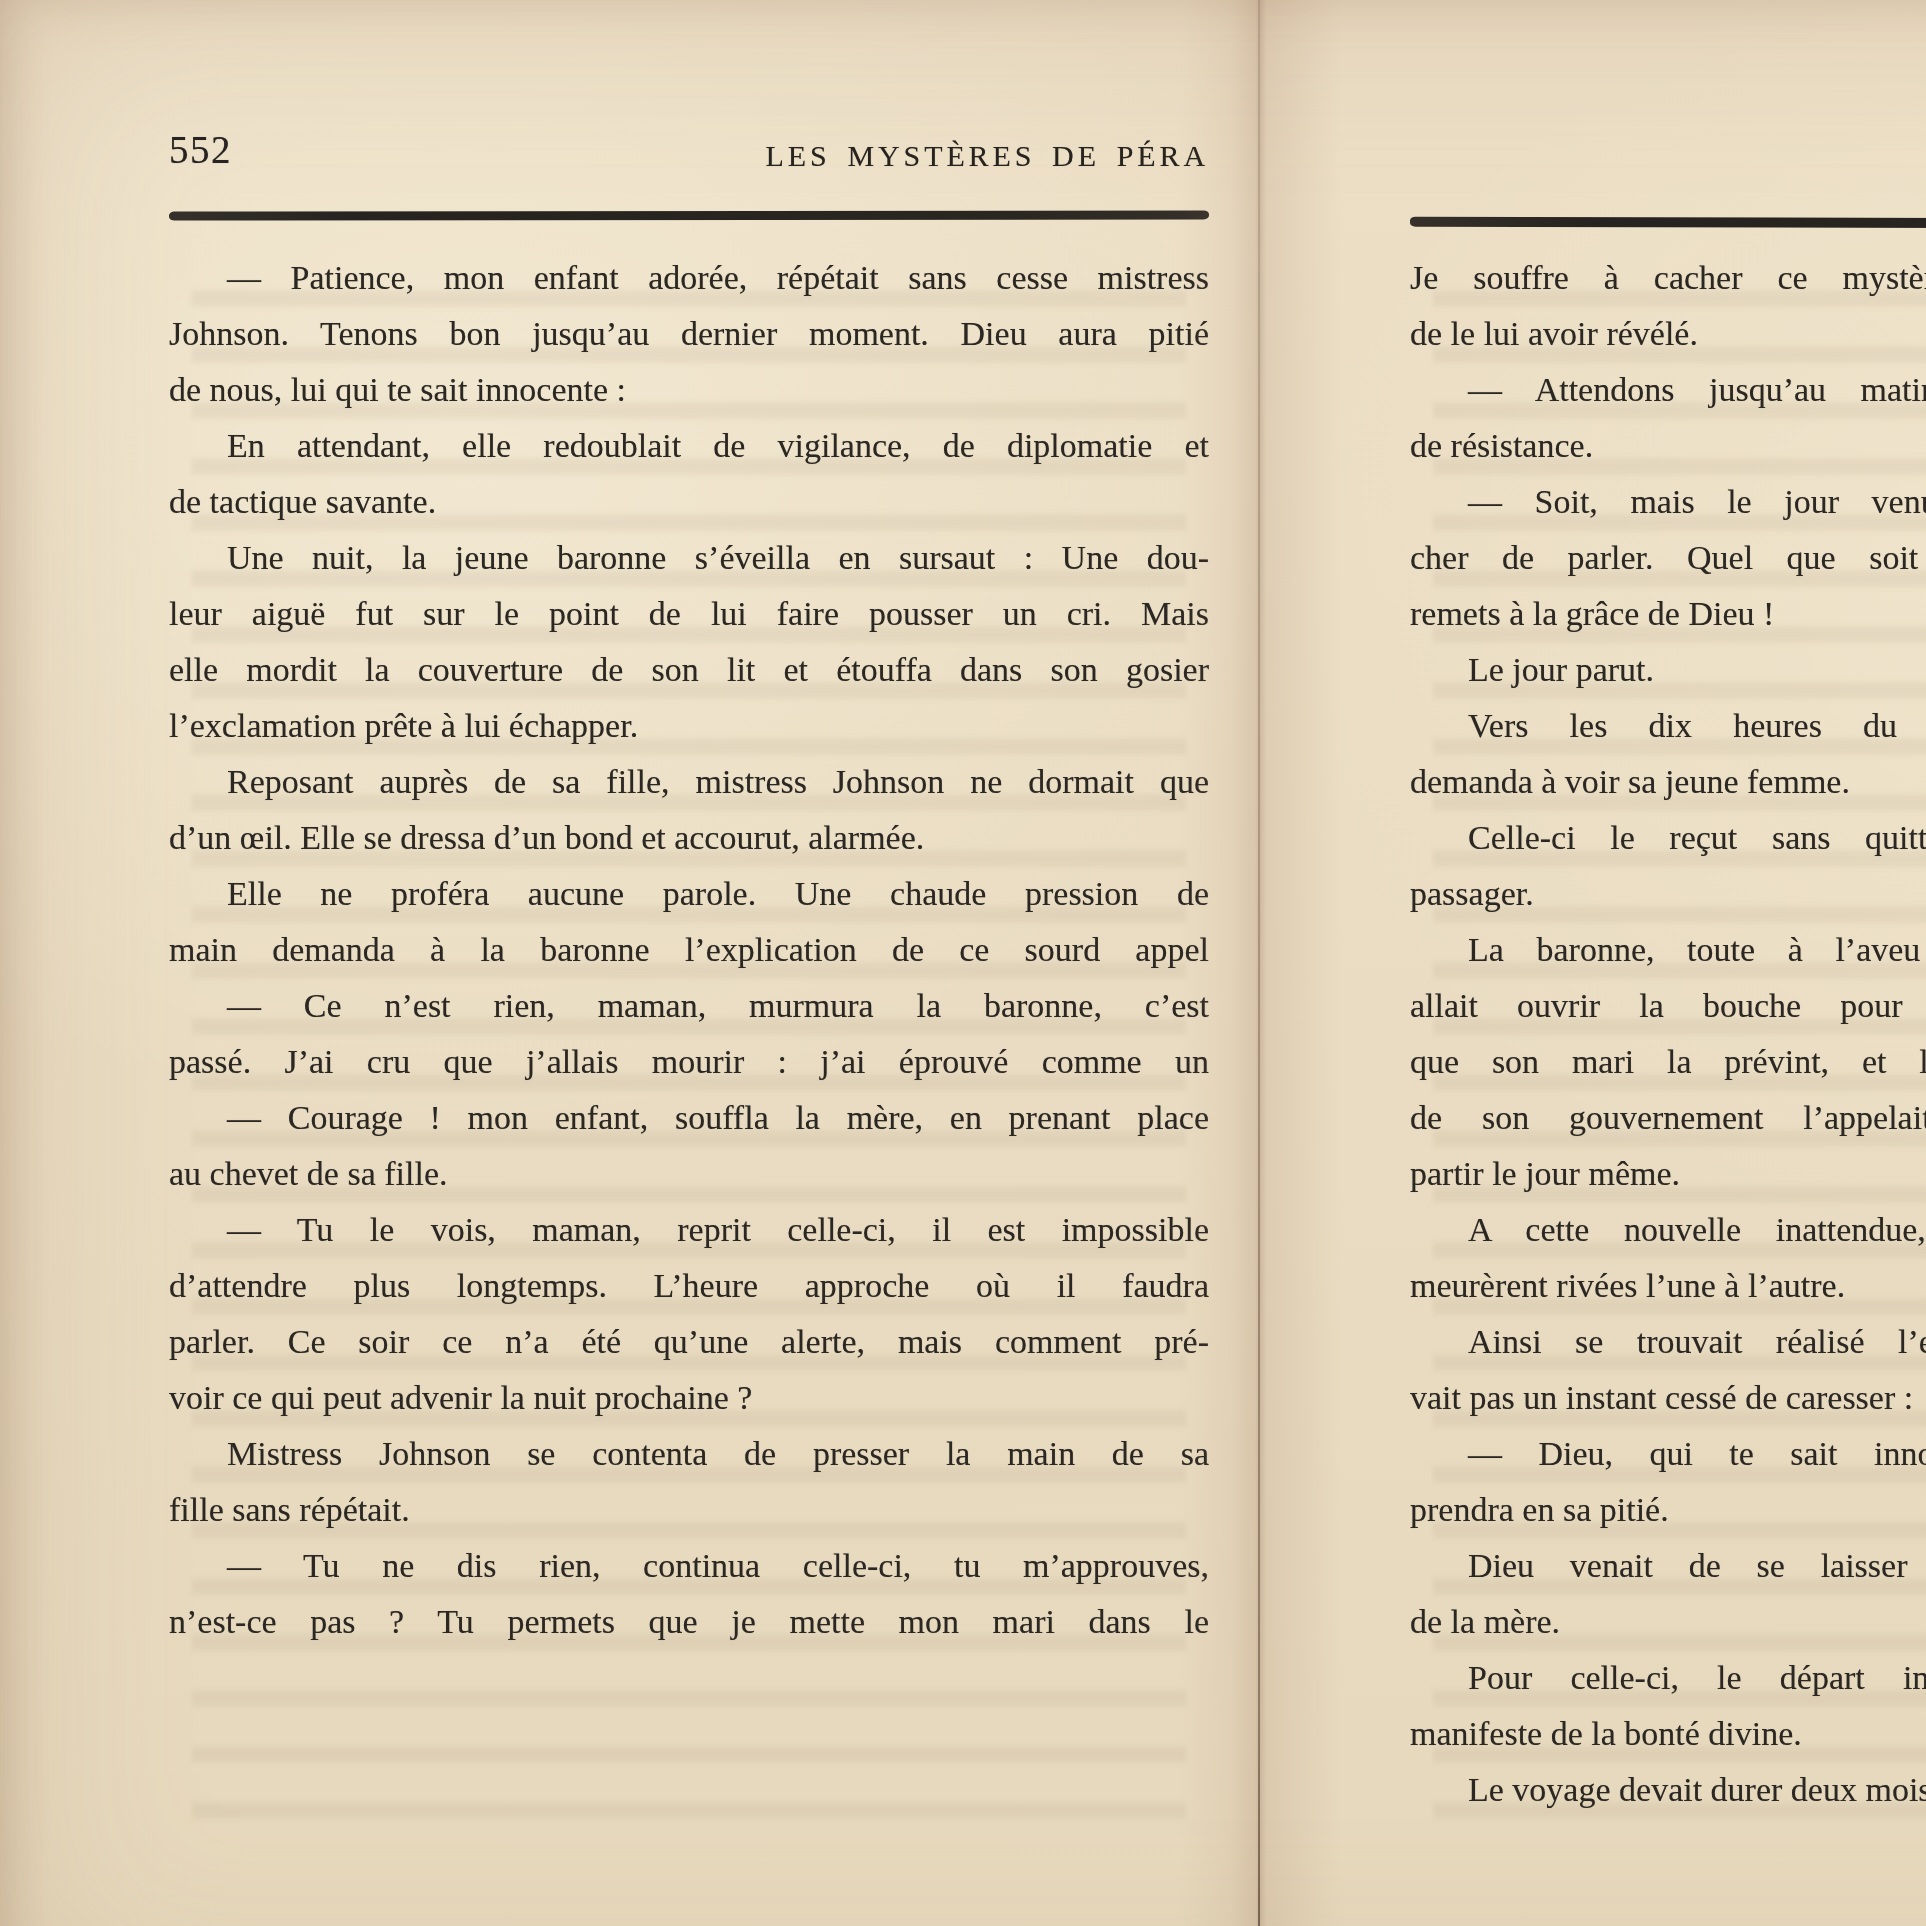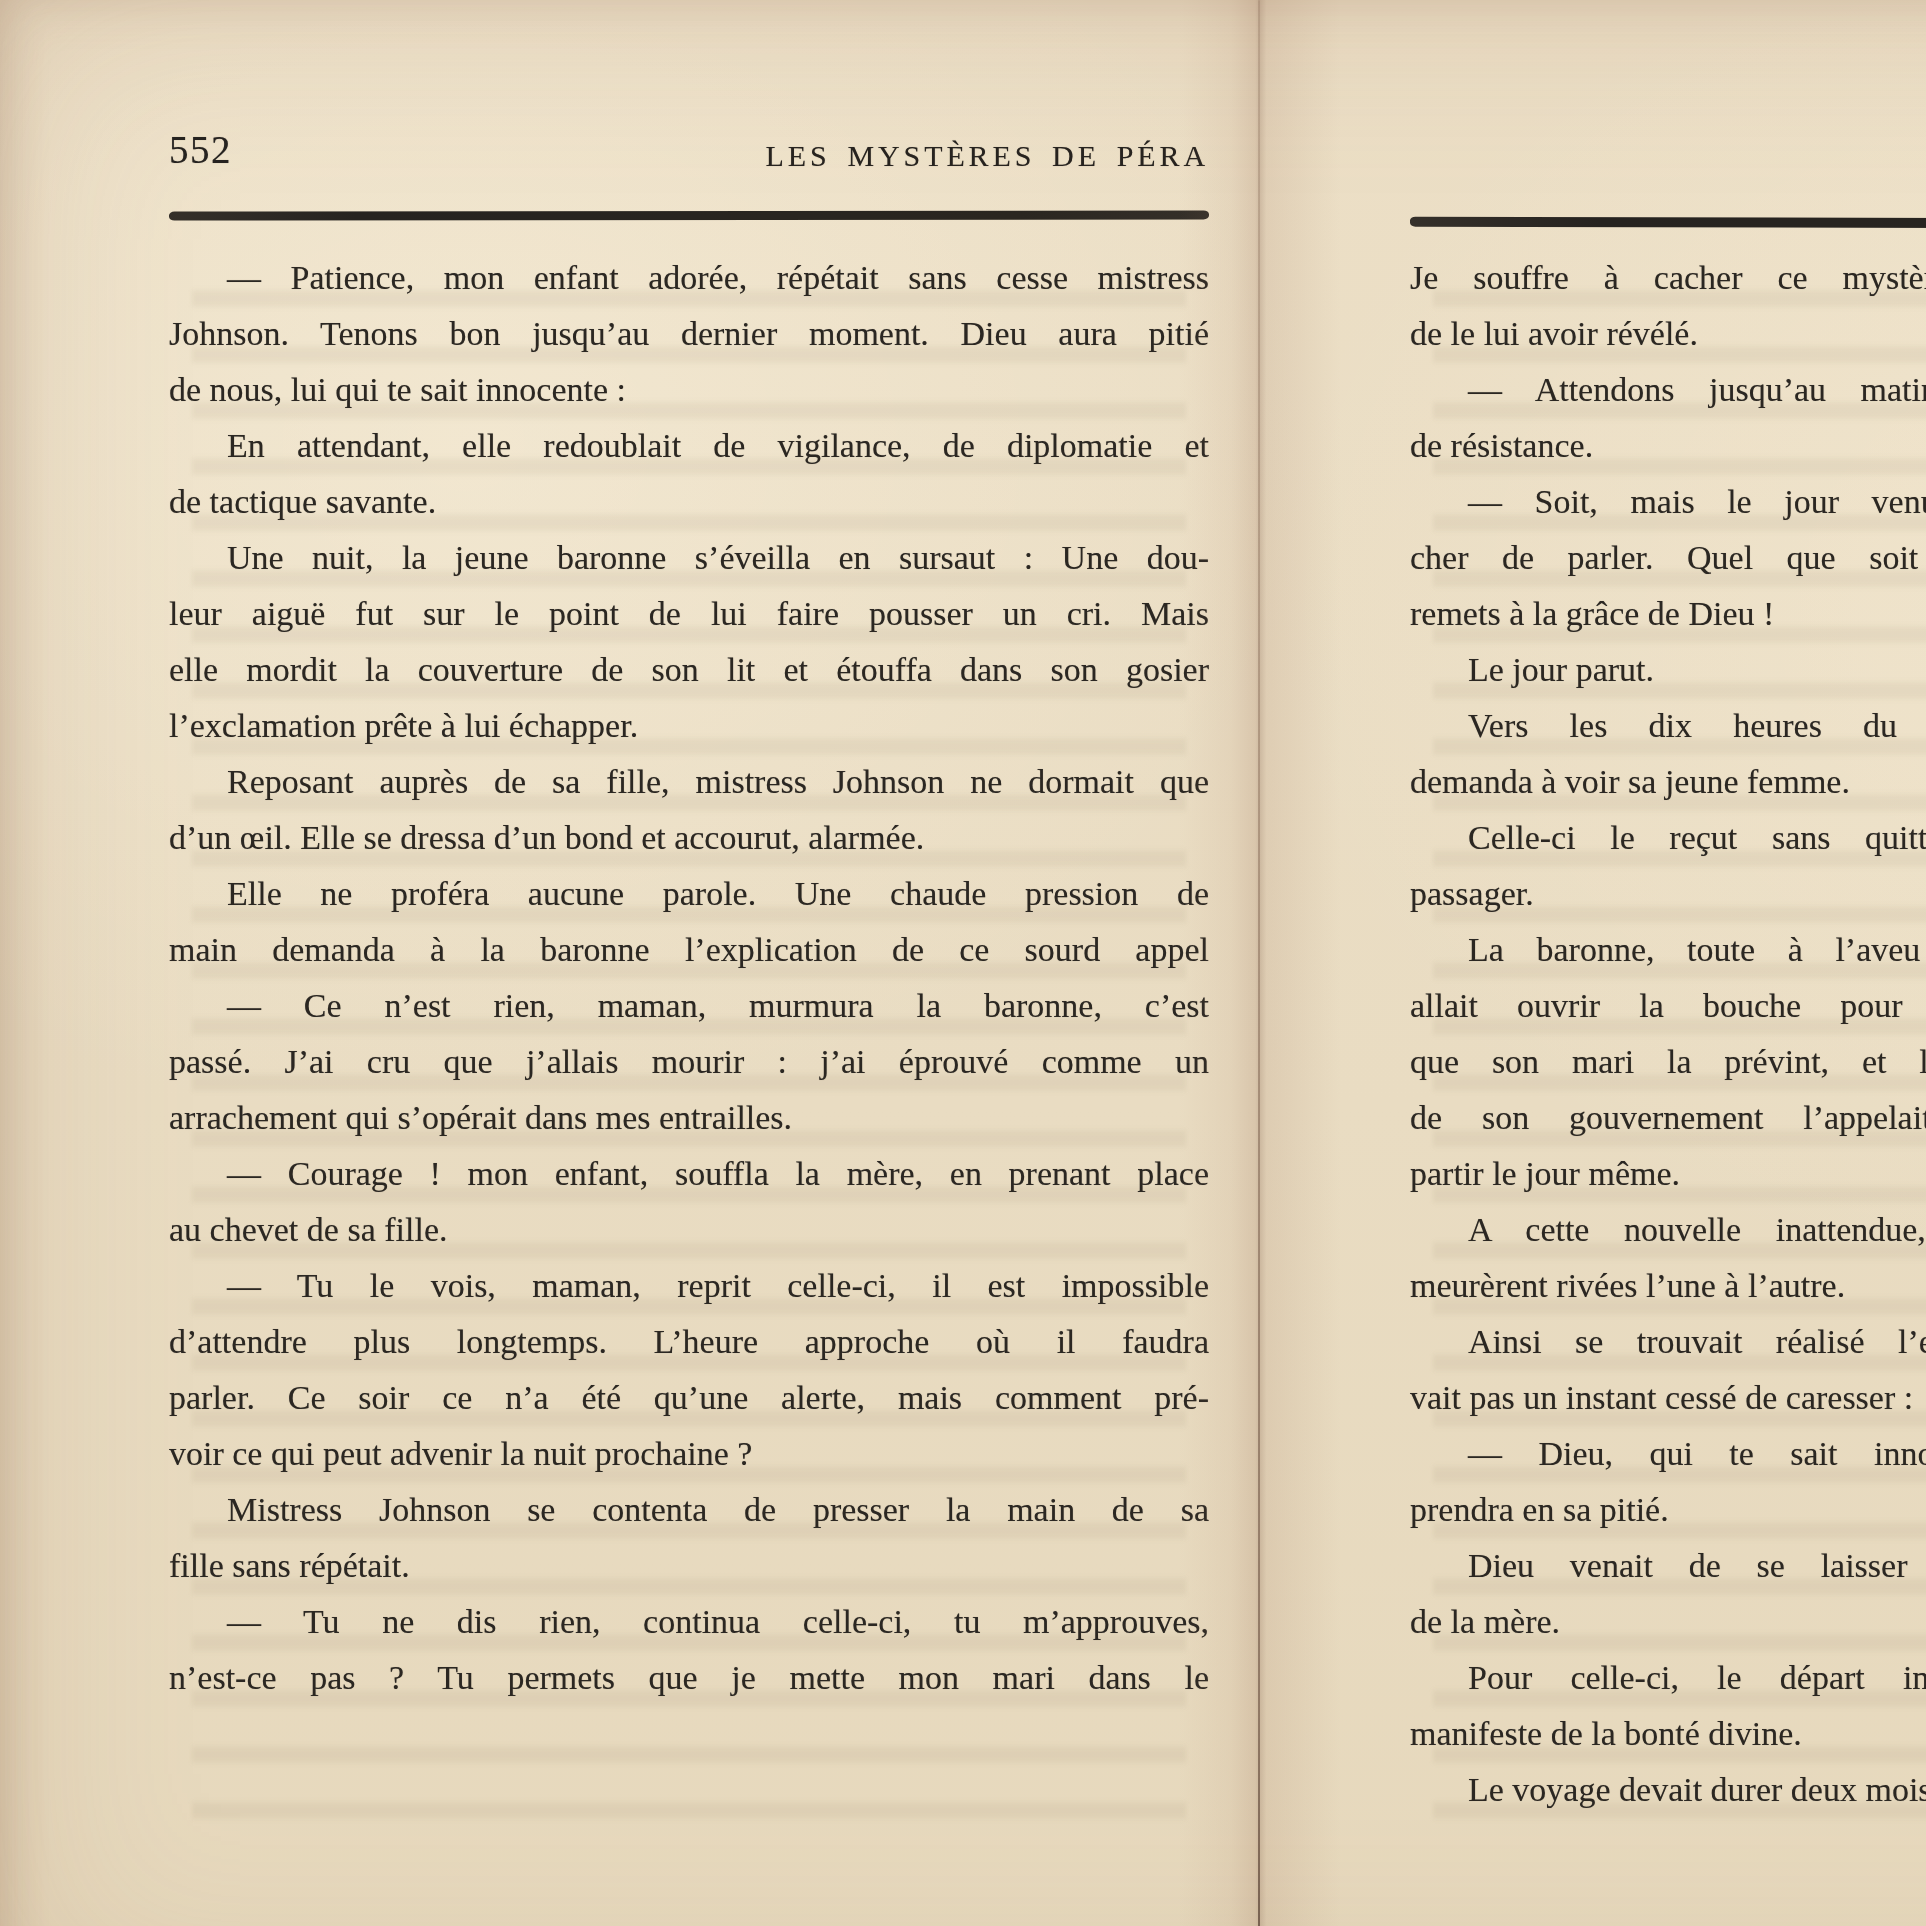--- a/index.html
+++ b/index.html
@@ -154,21 +154,20 @@
         <div class="ln ind">Une nuit, la jeune baronne s’éveilla en sursaut : Une dou-</div>
         <div class="ln">leur aiguë fut sur le point de lui faire pousser un cri. Mais</div>
         <div class="ln">elle mordit la couverture de son lit et étouffa dans son gosier</div>
         <div class="ln end">l’exclamation prête à lui échapper.</div>
         <div class="ln ind">Reposant auprès de sa fille, mistress Johnson ne dormait que</div>
         <div class="ln end">d’un œil. Elle se dressa d’un bond et accourut, alarmée.</div>
         <div class="ln ind">Elle ne proféra aucune parole. Une chaude pression de</div>
         <div class="ln">main demanda à la baronne l’explication de ce sourd appel</div>
         <div class="ln ind">— Ce n’est rien, maman, murmura la baronne, c’est</div>
         <div class="ln">passé. J’ai cru que j’allais mourir : j’ai éprouvé comme un</div>
-        <div class="ln end">arrachement qui s’opérait dans mes entrailles.</div>
         <div class="ln ind">— Courage ! mon enfant, souffla la mère, en prenant place</div>
         <div class="ln end">au chevet de sa fille.</div>
         <div class="ln ind">— Tu le vois, maman, reprit celle-ci, il est impossible</div>
         <div class="ln">d’attendre plus longtemps. L’heure approche où il faudra</div>
         <div class="ln">parler. Ce soir ce n’a été qu’une alerte, mais comment pré-</div>
         <div class="ln end">voir ce qui peut advenir la nuit prochaine ?</div>
         <div class="ln ind">Mistress Johnson se contenta de presser la main de sa</div>
         <div class="ln end">fille sans répétait.</div>
         <div class="ln ind">— Tu ne dis rien, continua celle-ci, tu m’approuves,</div>
         <div class="ln">n’est-ce pas ? Tu permets que je mette mon mari dans le</div>

